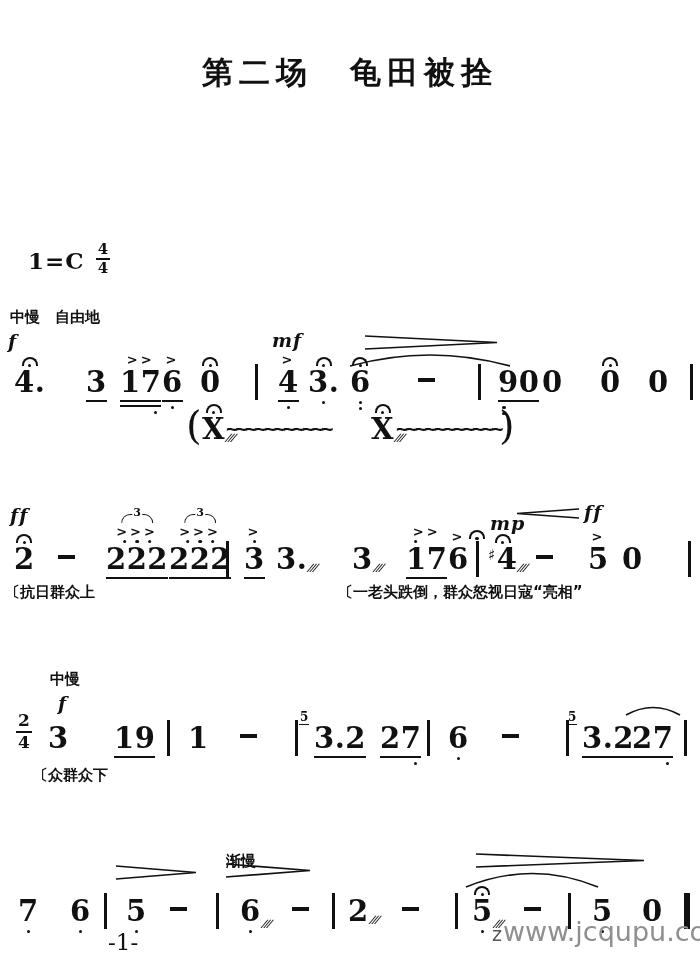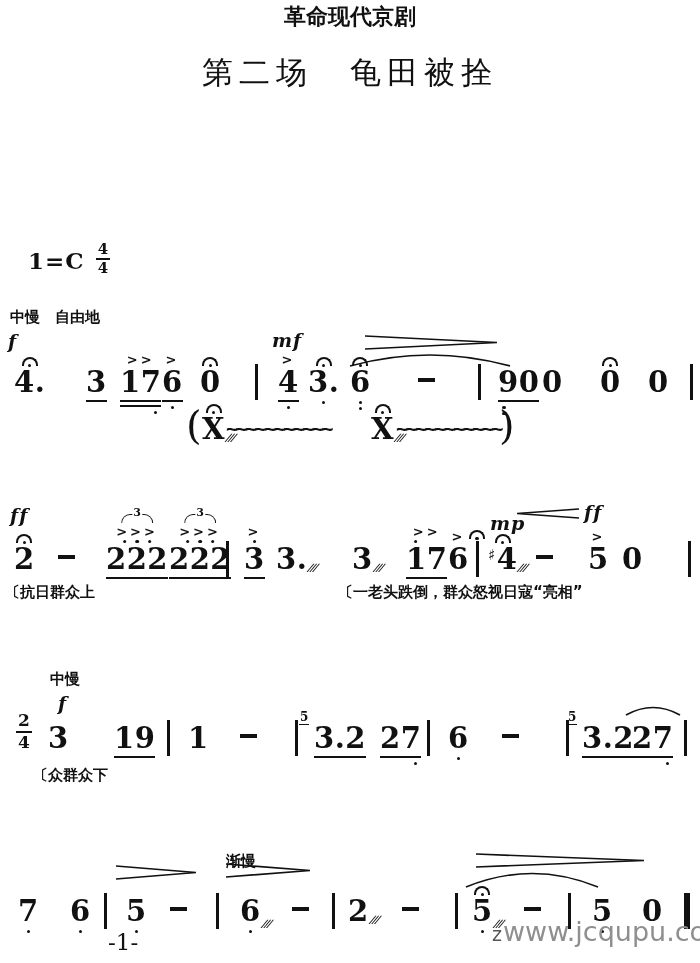--- a/index.html
+++ b/index.html
@@ -1,21 +1,21 @@
 <!DOCTYPE html>
 <html><head>
 <meta charset="utf-8">
 <style>
   html,body{margin:0;padding:0;background:#e8e8e8;}
   .page{position:relative;width:700px;height:963px;background:#fff;color:#111;
         font-family:"DejaVu Sans",sans-serif;overflow:hidden;}
   .ctr{position:absolute;left:0;right:0;text-align:center;}
   .genre{top:2px;font-size:22px;font-weight:700;}
   .work{top:29px;font-size:22px;font-weight:700;}
-  .scene{top:52px;font-size:31px;font-weight:400;letter-spacing:6px;}
+  .scene{top:52px;font-size:31px;font-weight:700;letter-spacing:6px;}
   .subtitle{position:absolute;left:184px;top:175px;font-size:27px;font-weight:900;letter-spacing:2px;}
   .keysig{position:absolute;left:28px;top:247px;font:700 23px "DejaVu Serif",serif;letter-spacing:1px;}
   .hfrac{position:absolute;left:96px;top:242px;display:flex;flex-direction:column;align-items:center;}
   .hfrac span{font:700 15px "DejaVu Serif",serif;line-height:1;}
   .hfrac i{display:block;width:14px;height:2.2px;background:#111;margin:1px 0;}
   .tempoline{position:absolute;left:10px;top:308px;font-size:15px;font-weight:700;}
   .pagenum{position:absolute;left:108px;top:929px;font:400 23px "DejaVu Serif",serif;}
   .wm{position:absolute;left:492px;top:916px;font-size:27px;color:#8f8f8f;font-family:"DejaVu Sans",sans-serif;}
   .wm .pre{font-size:19px;color:#555;margin-right:1px;}
 
@@ -55,21 +55,20 @@
   .paren{font:400 40px "DejaVu Serif",serif;line-height:1;}
   .frac{display:flex;flex-direction:column;align-items:center;}
   .fr-n{font:700 17px "DejaVu Serif",serif;line-height:1;}
   .fr-d{width:16px;height:2.2px;background:#111;margin:1.5px 0;}
   svg.marks{position:absolute;left:0;top:0;pointer-events:none;}
 </style>
 </head>
 <body>
 
 <div class="page">
-  <div class="ctr genre">革命现代京剧</div>
   <div class="ctr scene">第二场　龟田被拴</div>
 
   <div class="keysig">1=C</div>
   <div class="hfrac">
     <span>4</span>
     <i></i>
     <span>4</span>
   </div>
   <div class="tempoline">中慢　自由地</div>
 

